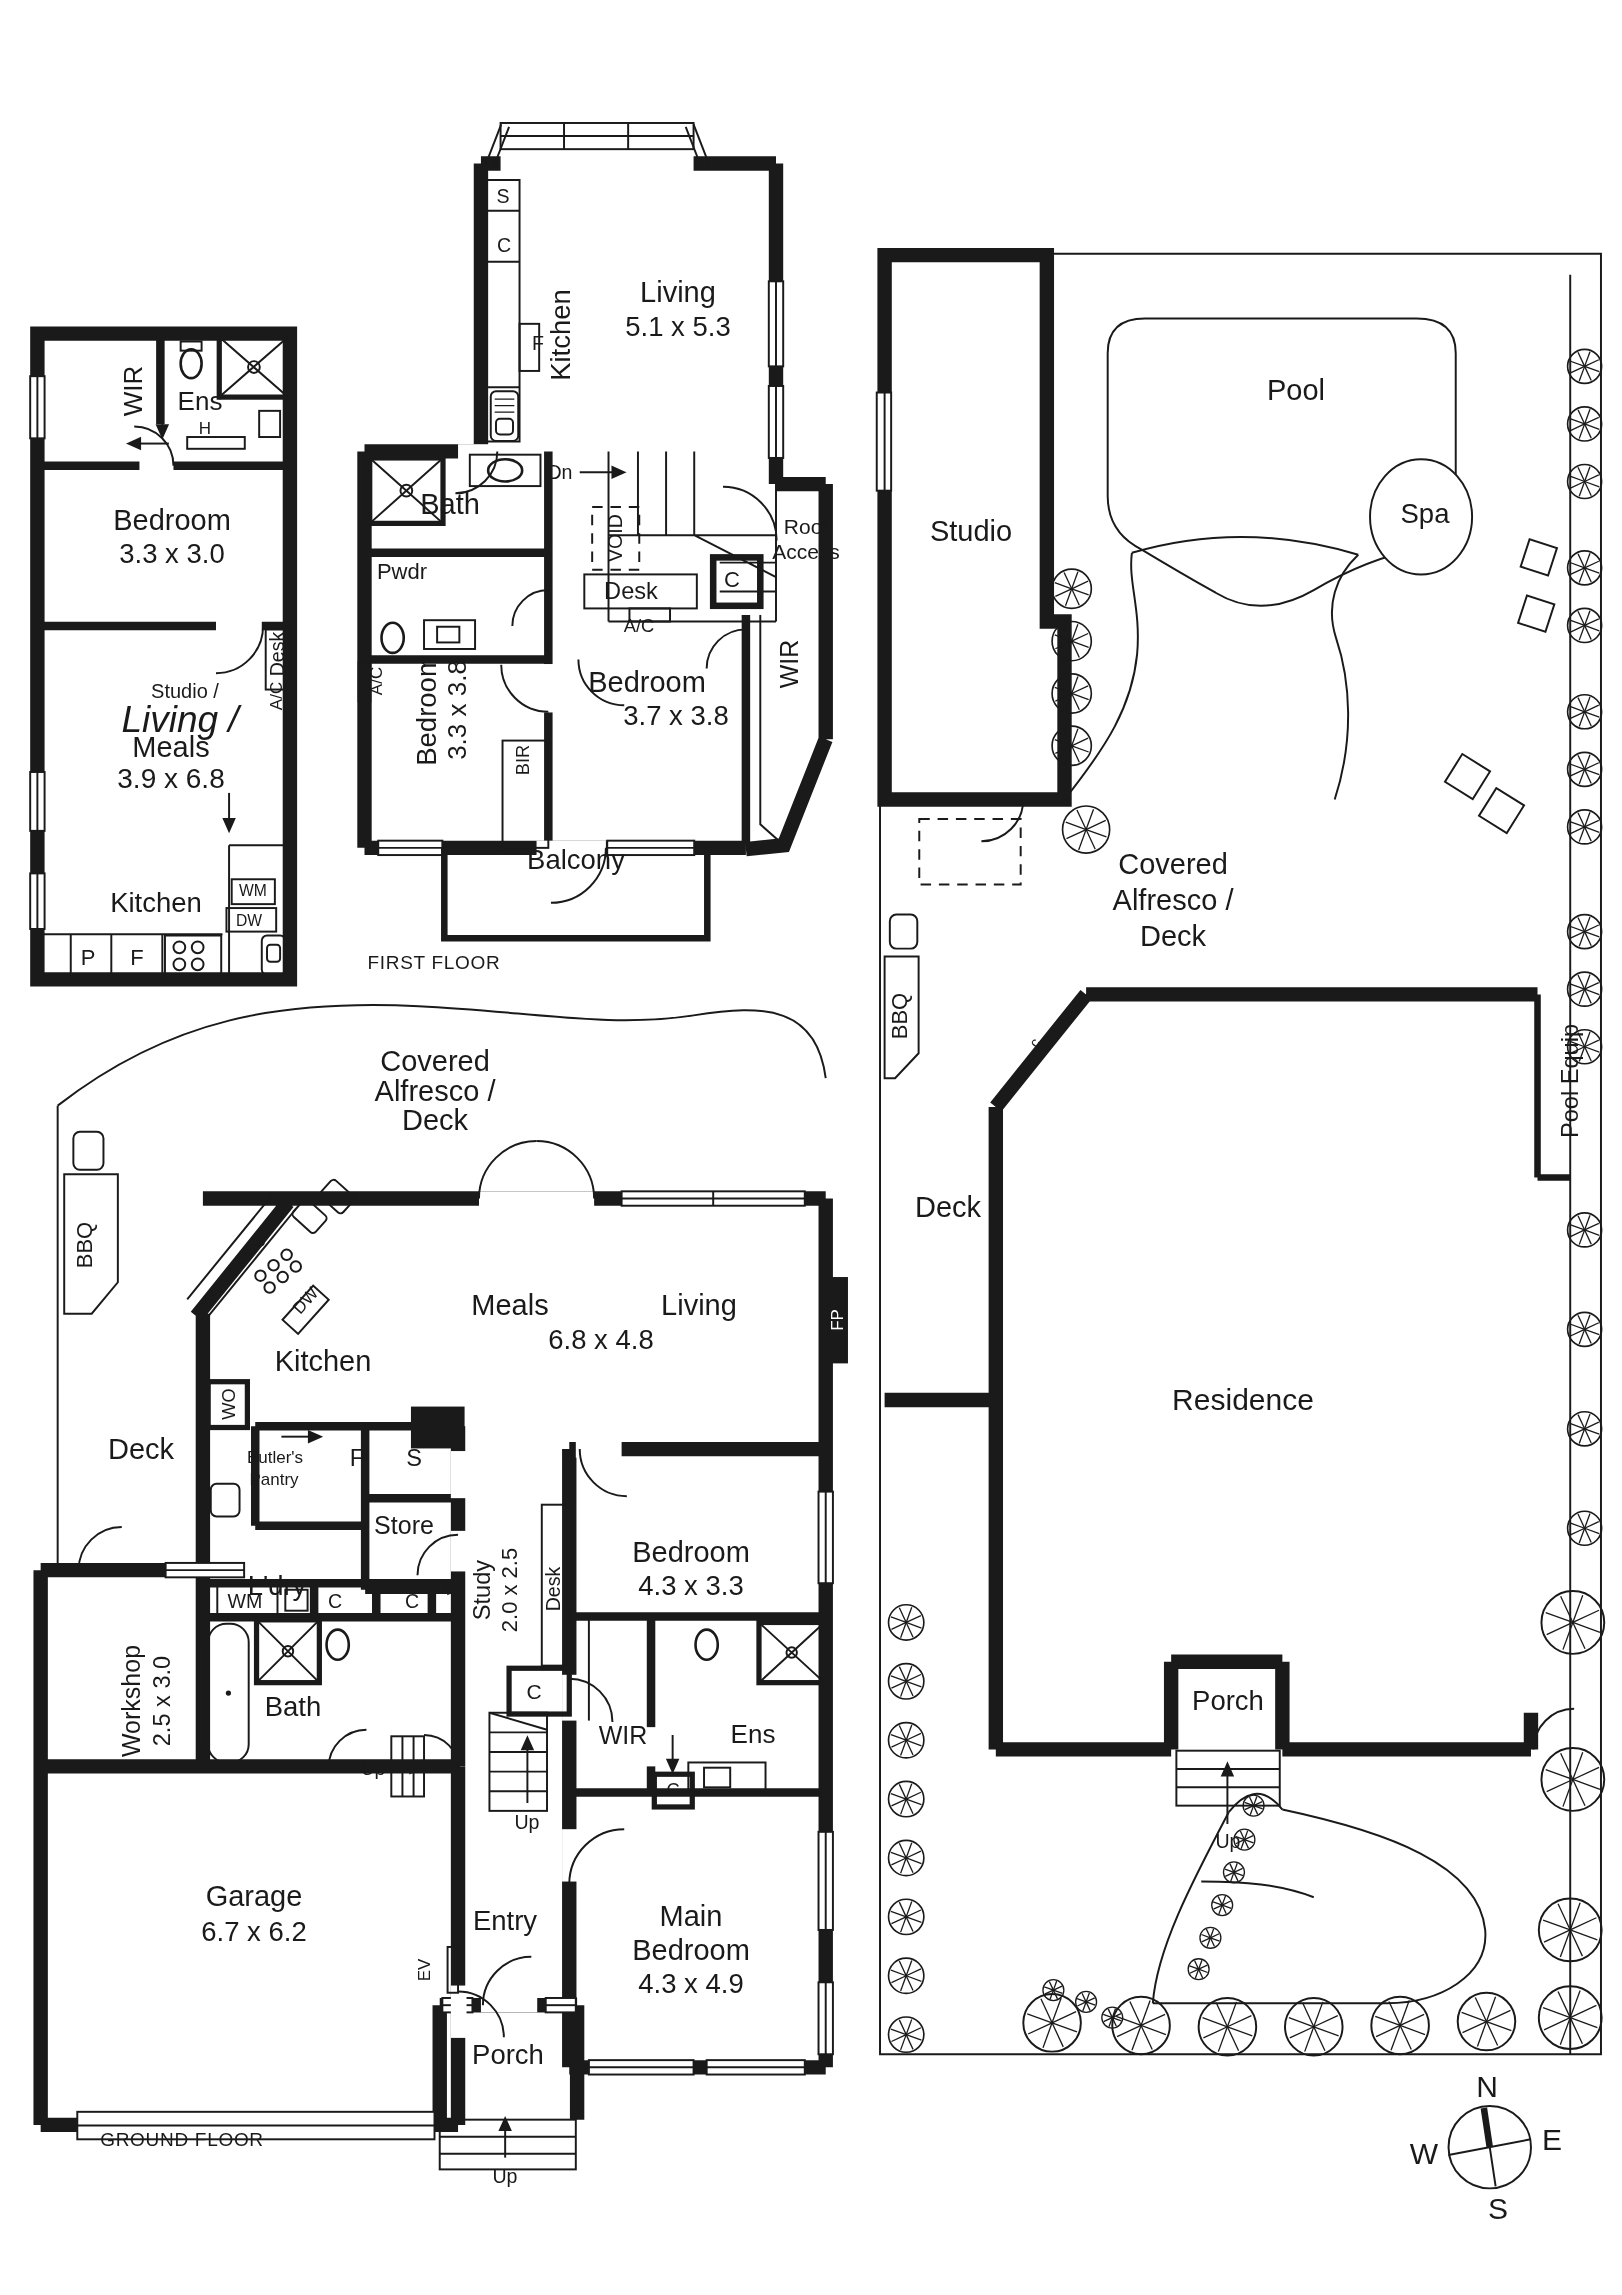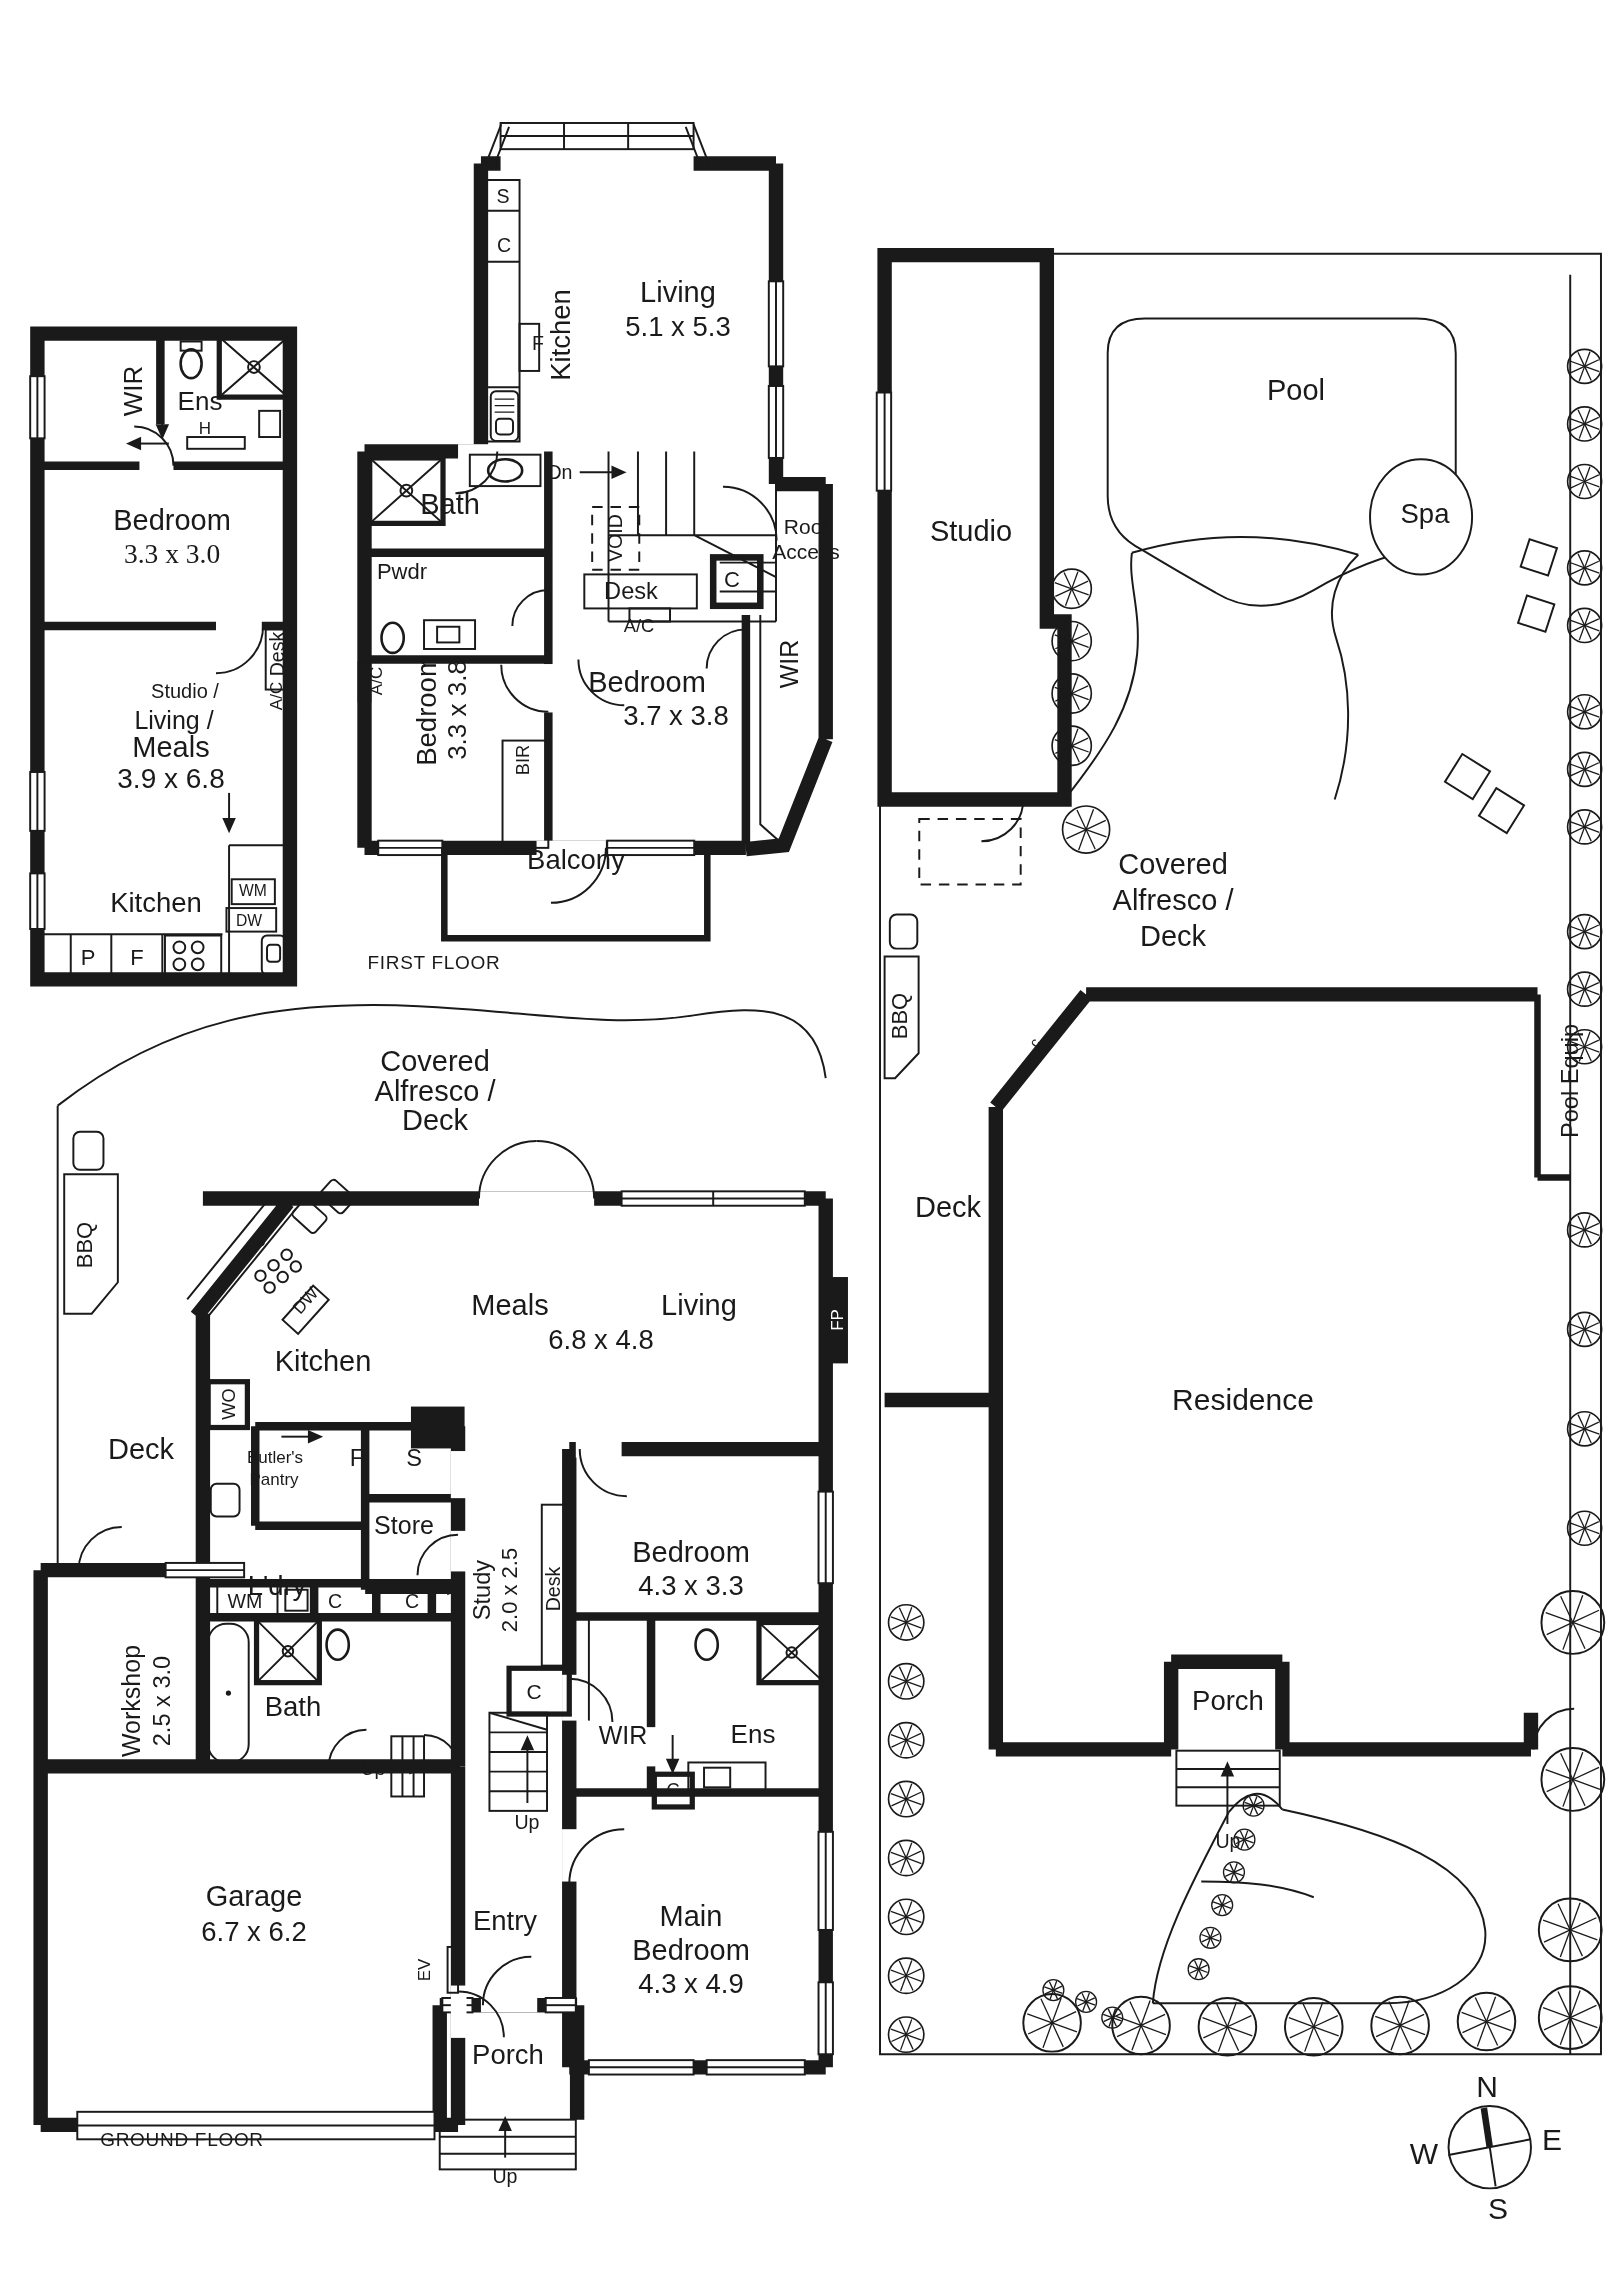--- a/index.html
+++ b/index.html
@@ -887,23 +887,23 @@
       <span class="lbl" style="left: 503px; top: 196px; font-size: 19.6px; transform: translate(-50%, -50%);">S</span>
       <span class="lbl" style="left: 504px; top: 245px; font-size: 19.6px; transform: translate(-50%, -50%);">C</span>
       <span class="lbl" style="left: 561px; top: 335px; font-size: 27.5px; transform: translate(-50%, -50%) rotate(-90deg);">Kitchen</span>
       <span class="lbl" style="left: 538px; top: 343px; font-size: 19.6px; transform: translate(-50%, -50%);">F</span>
       <span class="lbl" style="left: 678px; top: 292px; font-size: 29px; transform: translate(-50%, -50%);">Living</span>
       <span class="lbl" style="left: 678px; top: 327px; font-size: 27.5px; transform: translate(-50%, -50%);">5.1 x 5.3</span>
       <span class="lbl" style="left: 134px; top: 391px; font-size: 26px; transform: translate(-50%, -50%) rotate(-90deg);">WIR</span>
       <span class="lbl" style="left: 200px; top: 402px; font-size: 26px; transform: translate(-50%, -50%);">Ens</span>
       <span class="lbl" style="left: 205px; top: 429px; font-size: 17px; transform: translate(-50%, -50%);">H</span>
       <span class="lbl" style="left: 172px; top: 520px; font-size: 29px; transform: translate(-50%, -50%);">Bedroom</span>
-      <span class="lbl" style="left: 172px; top: 554px; font-size: 27.5px; transform: translate(-50%, -50%); font-family: Liberation Serif, serif;">3.3 x 3.0</span>
+      <span class="lbl" style="left: 172px; top: 554px; font-size: 27.5px; transform: translate(-50%, -50%);">3.3 x 3.0</span>
       <span class="lbl" style="left: 185px; top: 691px; font-size: 20px; transform: translate(-50%, -50%);">Studio /</span>
-      <span class="lbl" style="left: 174px; top: 720px; font-size: 25px; transform: translate(-50%, -50%);">Living /</span>
+      <span class="lbl" style="left: 180px; top: 720px; font-size: 37px; transform: translate(-50%, -50%); font-style: italic;">Living /</span>
       <span class="lbl" style="left: 171px; top: 747px; font-size: 29px; transform: translate(-50%, -50%);">Meals</span>
       <span class="lbl" style="left: 171px; top: 779px; font-size: 28px; transform: translate(-50%, -50%);">3.9 x 6.8</span>
       <span class="lbl" style="left: 277px; top: 654px; font-size: 19.6px; transform: translate(-50%, -50%) rotate(-90deg);">Desk</span>
       <span class="lbl" style="left: 277px; top: 696px; font-size: 17px; transform: translate(-50%, -50%) rotate(-90deg);">A/C</span>
       <span class="lbl" style="left: 156px; top: 903px; font-size: 27.5px; transform: translate(-50%, -50%);">Kitchen</span>
       <span class="lbl" style="left: 253px; top: 891px; font-size: 15.7px; transform: translate(-50%, -50%);">WM</span>
       <span class="lbl" style="left: 249px; top: 921px; font-size: 15.7px; transform: translate(-50%, -50%);">DW</span>
       <span class="lbl" style="left: 88px; top: 958px; font-size: 22px; transform: translate(-50%, -50%);">P</span>
       <span class="lbl" style="left: 137px; top: 958px; font-size: 22px; transform: translate(-50%, -50%);">F</span>
       <span class="lbl" style="left: 450px; top: 504px; font-size: 29px; transform: translate(-50%, -50%);">Bath</span>

